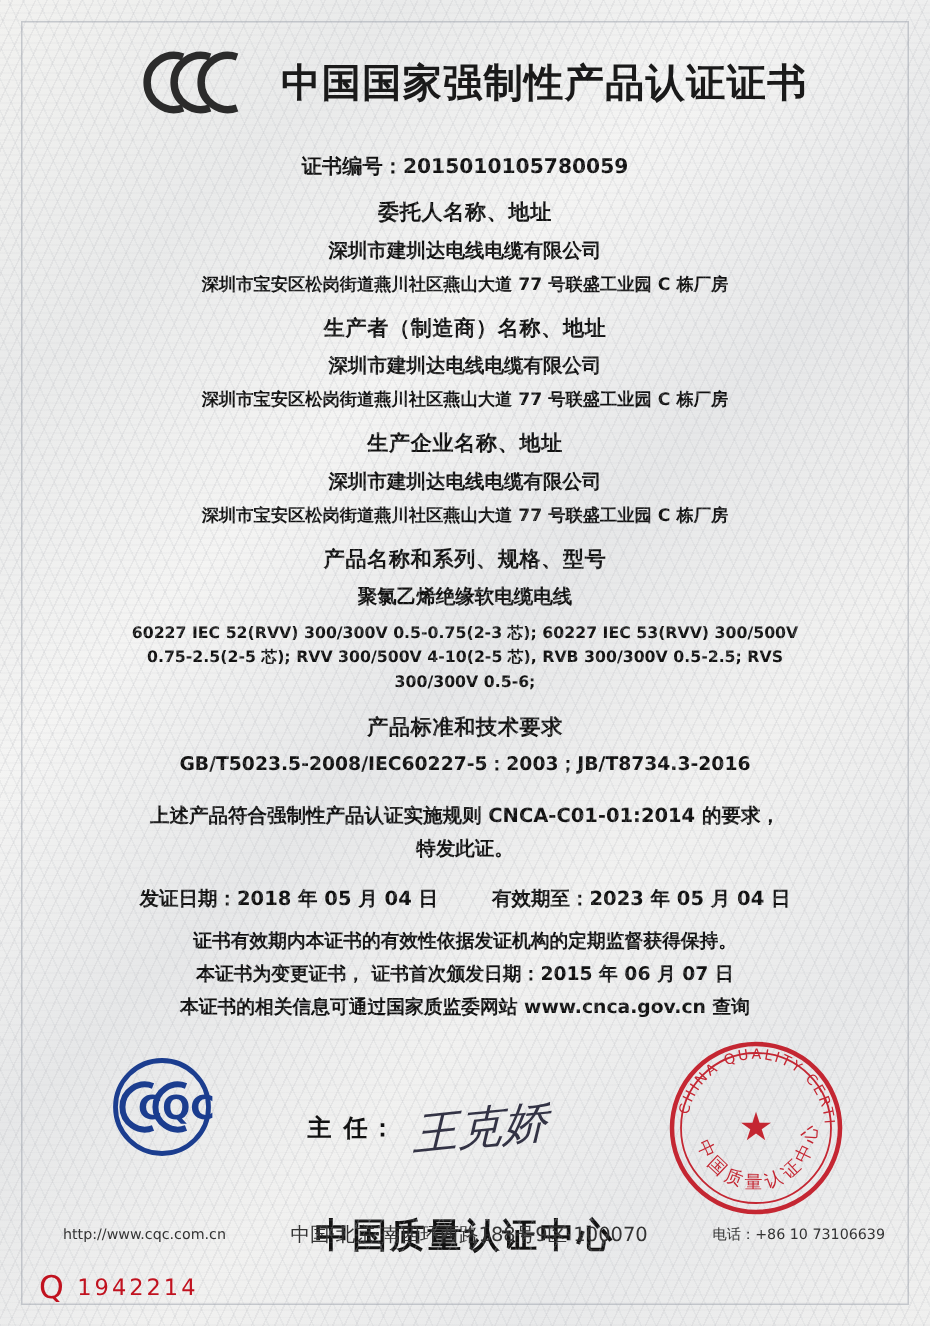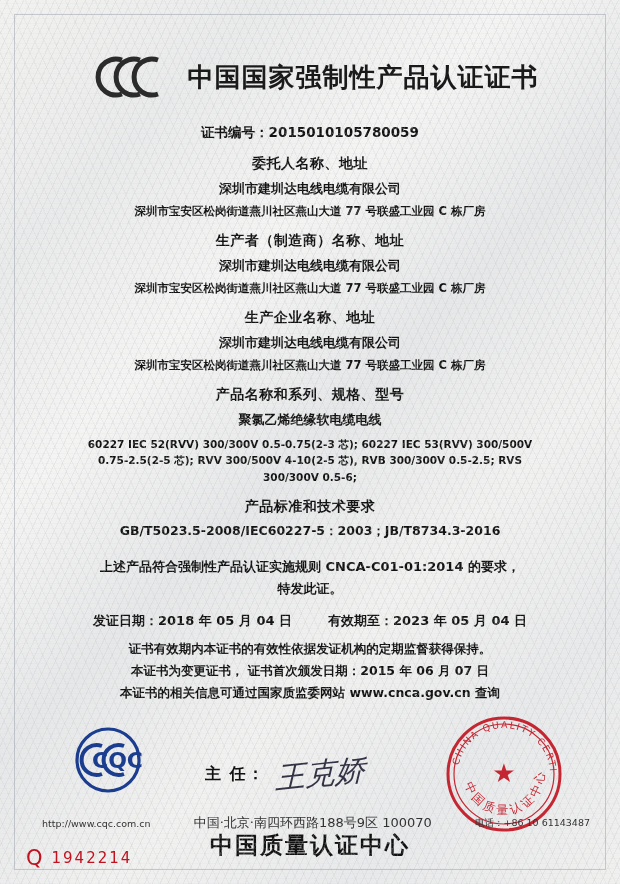--- a/index.html
+++ b/index.html
@@ -40,21 +40,21 @@
     pointer-events: none;
   }
 
   
   .header {
     position: relative;
     display: flex;
     align-items: center;
     justify-content: center;
     gap: 14px;
-    padding-top: 48px;
+    padding-top: 26px;
   }
   .ccc-logo {
     width: 92px;
     height: 58px;
     position: relative;
     flex: none;
   }
   .ccc-logo svg { display:block; }
 
   .main-title {
@@ -165,21 +165,21 @@
   }
   .director-row {
     position: absolute;
     left: 205px;
     top: 40px;
     display: flex;
     align-items: center;
     gap: 10px;
   }
   .director-label {
-    font-family: Liberation Sans, sans-serif;
+    font-family: Liberation Serif, serif;
     font-size: 16px;
     font-weight: bold;
     color: #111;
     letter-spacing: 2px;
   }
   .signature {
     font-family: "DejaVu Serif", serif;
     font-size: 30px;
     color: #1a1a2e;
     font-style: italic;
@@ -353,21 +353,21 @@
         <text x="62" y="70" text-anchor="middle" font-size="26" fill="#c1121f">★</text>
       </svg>
     </div>
   </div>
 
   <div class="org-name">中国质量认证中心</div>
 
   <div class="footer">
     <span>http://www.cqc.com.cn</span>
     <span class="mid">中国·北京·南四环西路188号9区  100070</span>
-    <span>电话：+86 10 61143487</span>
+    <span>电话：+86 10 73106639</span>
   </div>
 
   <div class="serial">
     <span class="q">Q</span>
     <span class="num">1942214</span>
   </div>
 
 </div>
 
 </body></html>

